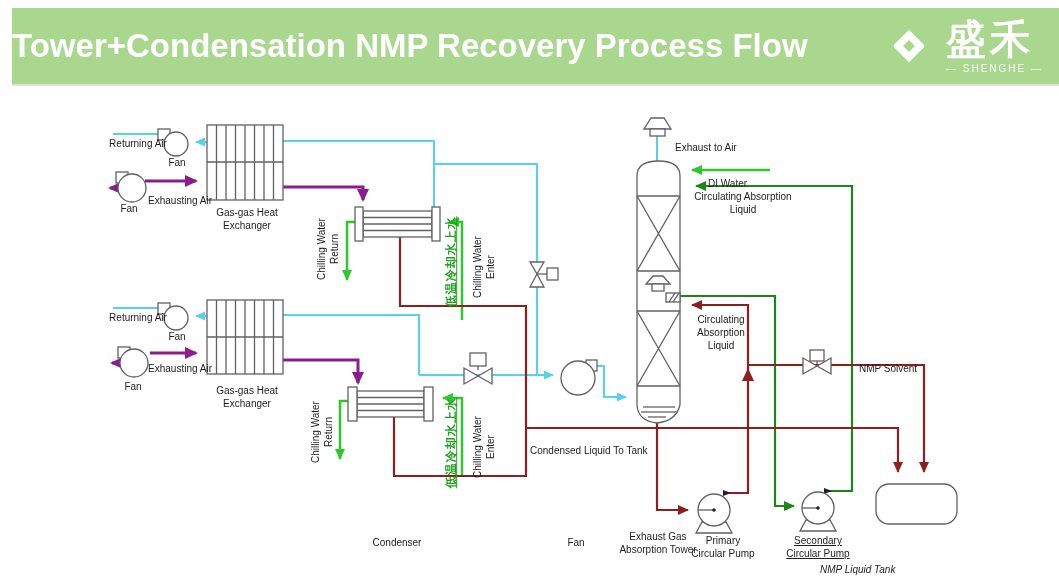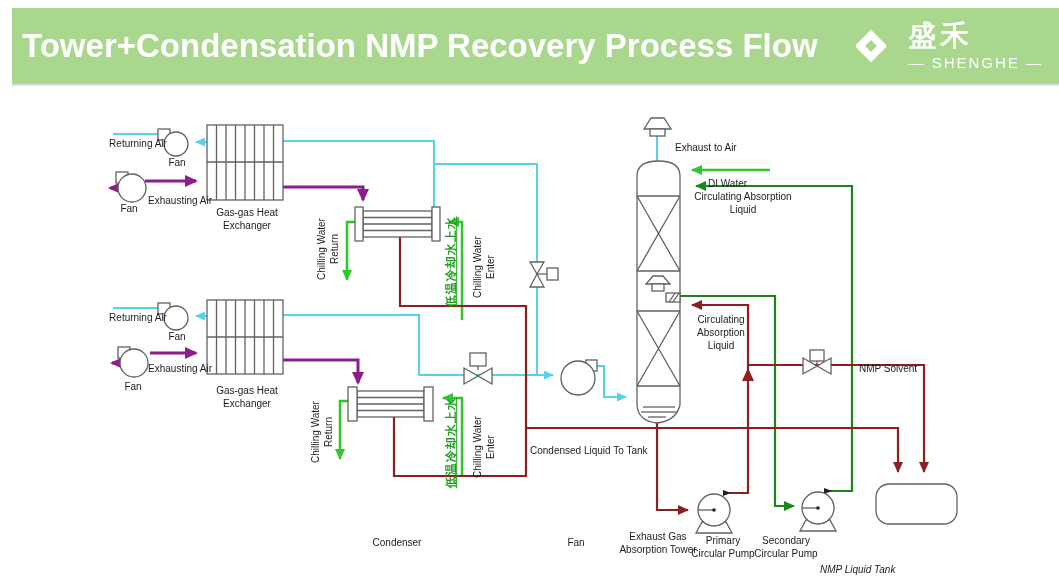--- a/index.html
+++ b/index.html
@@ -6,24 +6,24 @@
     --header-bg:#a9d78d; --title-text:#ffffff;
     --air-cold:#55d2ec; --air-hot:#8c1d8c;
     --chilled-water:#2ec82e; --absorption-liquid:#1d851d;
     --nmp-liquid:#8e1f1f; --equipment:#616161;
   }
   html,body{margin:0;padding:0;background:#ffffff;}
   .stage{position:relative;width:1059px;height:581px;background:#ffffff;overflow:hidden;
          font-family:"Liberation Sans",sans-serif;}
   .header{position:absolute;left:12px;top:8px;width:1047px;height:76px;background:var(--header-bg);
           display:flex;align-items:center;box-shadow:0 2px 0 rgba(0,0,0,0.12);}
-  .title{color:var(--title-text);font-size:33px;font-weight:bold;padding-left:10px;white-space:nowrap;}
+  .title{color:var(--title-text);font-size:33px;font-weight:bold;white-space:nowrap;}
   .brand{margin-left:auto;margin-right:16px;display:flex;align-items:center;gap:12px;}
-  .brand-cn{color:#fff;font-size:28px;font-weight:bold;letter-spacing:4px;line-height:1;}
-  .brand-en{color:#fff;font-size:15px;letter-spacing:2px;margin-top:4px;text-align:center;white-space:nowrap;}
+  .brand-cn{color:#fff;font-size:40px;font-weight:bold;letter-spacing:4px;line-height:1;}
+  .brand-en{color:#fff;font-size:10px;letter-spacing:2px;margin-top:4px;text-align:center;white-space:nowrap;}
   svg.diagram{position:absolute;left:0;top:0;}
   .lbl{position:absolute;font-size:10px;line-height:1.3;color:#1c1c1c;text-align:center;}
   .nowrap{white-space:nowrap;text-align:left;margin-top:24px;}
   .rot{transform:rotate(-90deg);}
   .cn{color:#1ea01e;font-weight:bold;font-size:12px;text-decoration:underline;letter-spacing:1px;white-space:nowrap;}
 </style>
 </head>
 <body>
 
 <div class="stage">
@@ -234,15 +234,15 @@
   <div class="lbl nowrap" style="left:708px;top:153px;width:60px;">DI Water</div>
   <div class="lbl" style="left:690px;top:190px;width:106px;">Circulating Absorption Liquid</div>
   <div class="lbl" style="left:692px;top:313px;width:58px;">Circulating Absorption Liquid</div>
   <div class="lbl nowrap" style="left:530px;top:420px;width:130px;">Condensed Liquid To Tank</div>
   <div class="lbl" style="left:858px;top:334px;width:60px;margin-top:28px;">NMP Solvent</div>
 
   <div class="lbl" style="left:366px;top:536px;width:62px;">Condenser</div>
   <div class="lbl" style="left:560px;top:536px;width:32px;">Fan</div>
   <div class="lbl" style="left:608px;top:530px;width:100px;">Exhaust Gas Absorption Tower</div>
   <div class="lbl" style="left:688px;top:534px;width:70px;">Primary Circular Pump</div>
-  <div class="lbl" style="left:748px;top:534px;width:76px;">Secondary Circular Pump</div>
+  <div class="lbl" style="left:780px;top:534px;width:76px;text-decoration:underline;">Secondary Circular Pump</div>
   <div class="lbl nowrap" style="left:820px;top:539px;width:98px;font-style:italic;">NMP Liquid Tank</div>
 </div>
 
 </body></html>

